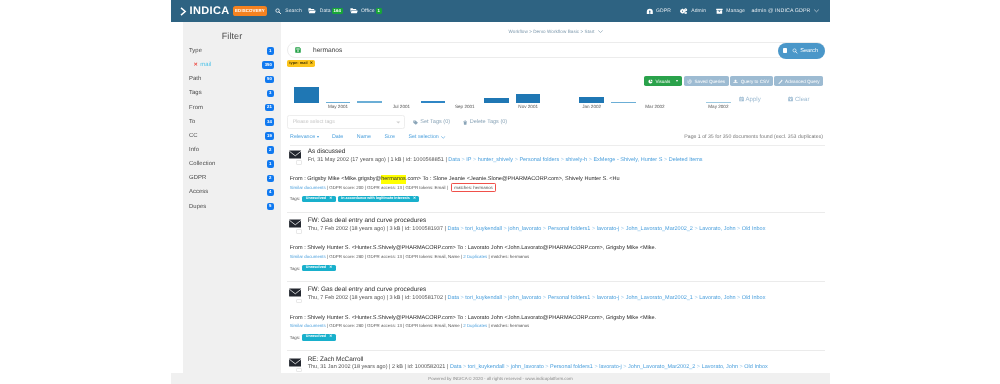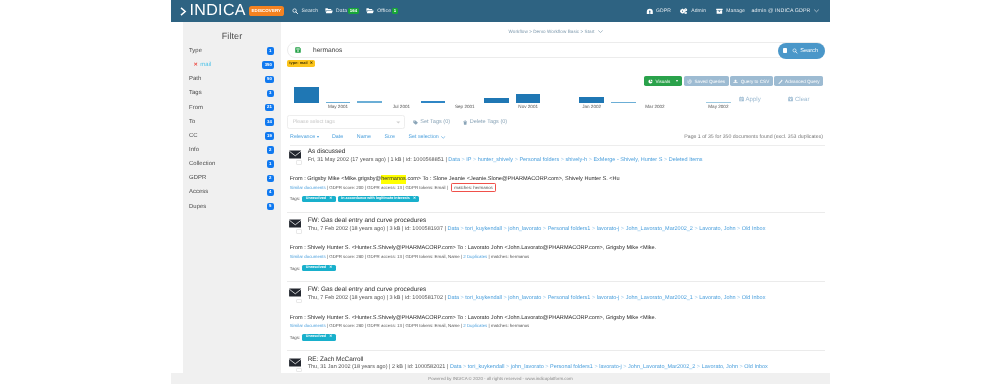--- a/index.html
+++ b/index.html
@@ -4,21 +4,21 @@
 <style>
   html,body{margin:0;padding:0;}
   body{width:1000px;height:384px;background:#fff;font-family:"Liberation Sans",sans-serif;overflow:hidden;
        -webkit-font-smoothing:antialiased;text-rendering:geometricPrecision;}
   .app{position:absolute;left:171px;top:0;width:659px;height:384px;background:#fff;overflow:hidden;}
 
   
   .topnav{height:22px;background:#2e6382;display:flex;align-items:center;color:#fff;}
   .logo{display:flex;align-items:center;margin-left:9px;}
   .chev{width:7px;height:9px;margin-right:2.5px;display:block;}
-  .logotext{font-size:16px;letter-spacing:0.35px;font-weight:400;color:#fff;line-height:12px;}
+  .logotext{font-size:11px;letter-spacing:0.35px;font-weight:700;color:#fff;line-height:12px;}
   .ebadge{background:#f58220;color:#fff;font-size:4.4px;font-weight:700;letter-spacing:.1px;
      padding:2.6px 2.6px;border-radius:2.6px;margin-left:3px;line-height:5.3px;}
   .navitem{display:flex;align-items:center;font-size:5.0px;color:#e3eaef;white-space:nowrap;letter-spacing:.12px;}
   .navitem .ic{margin-right:3.4px;display:block;}
   .cbadge{font-size:4.3px;font-weight:700;color:#fff;background:#17a637;border-radius:1.4px;
      padding:1.1px 1.6px;margin-left:1.2px;line-height:4.3px;}
   .spacer{flex:1}
 
   
   .body{display:flex;height:362px;padding-left:12px;}

